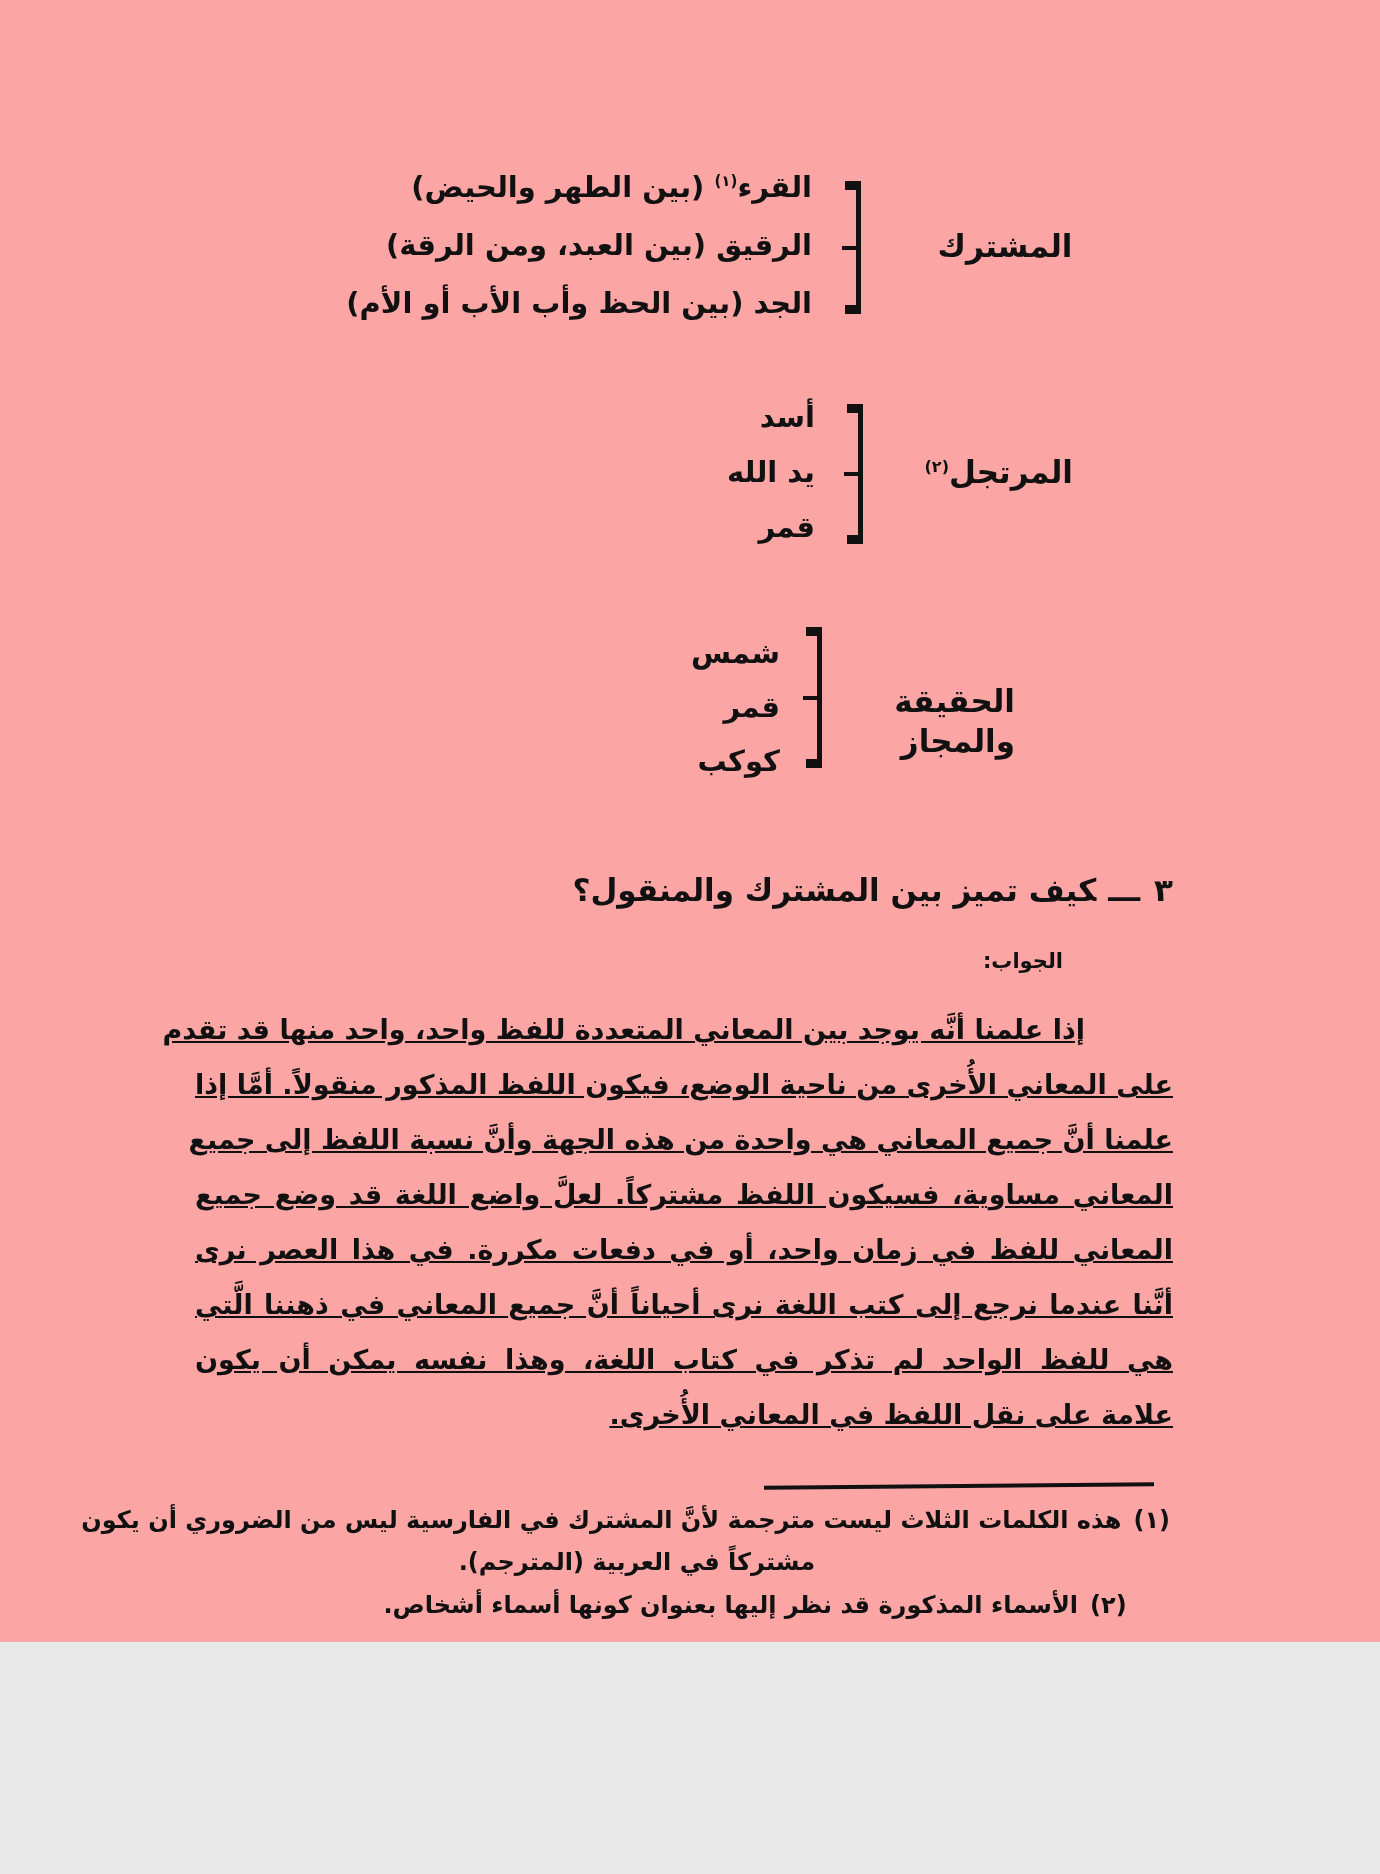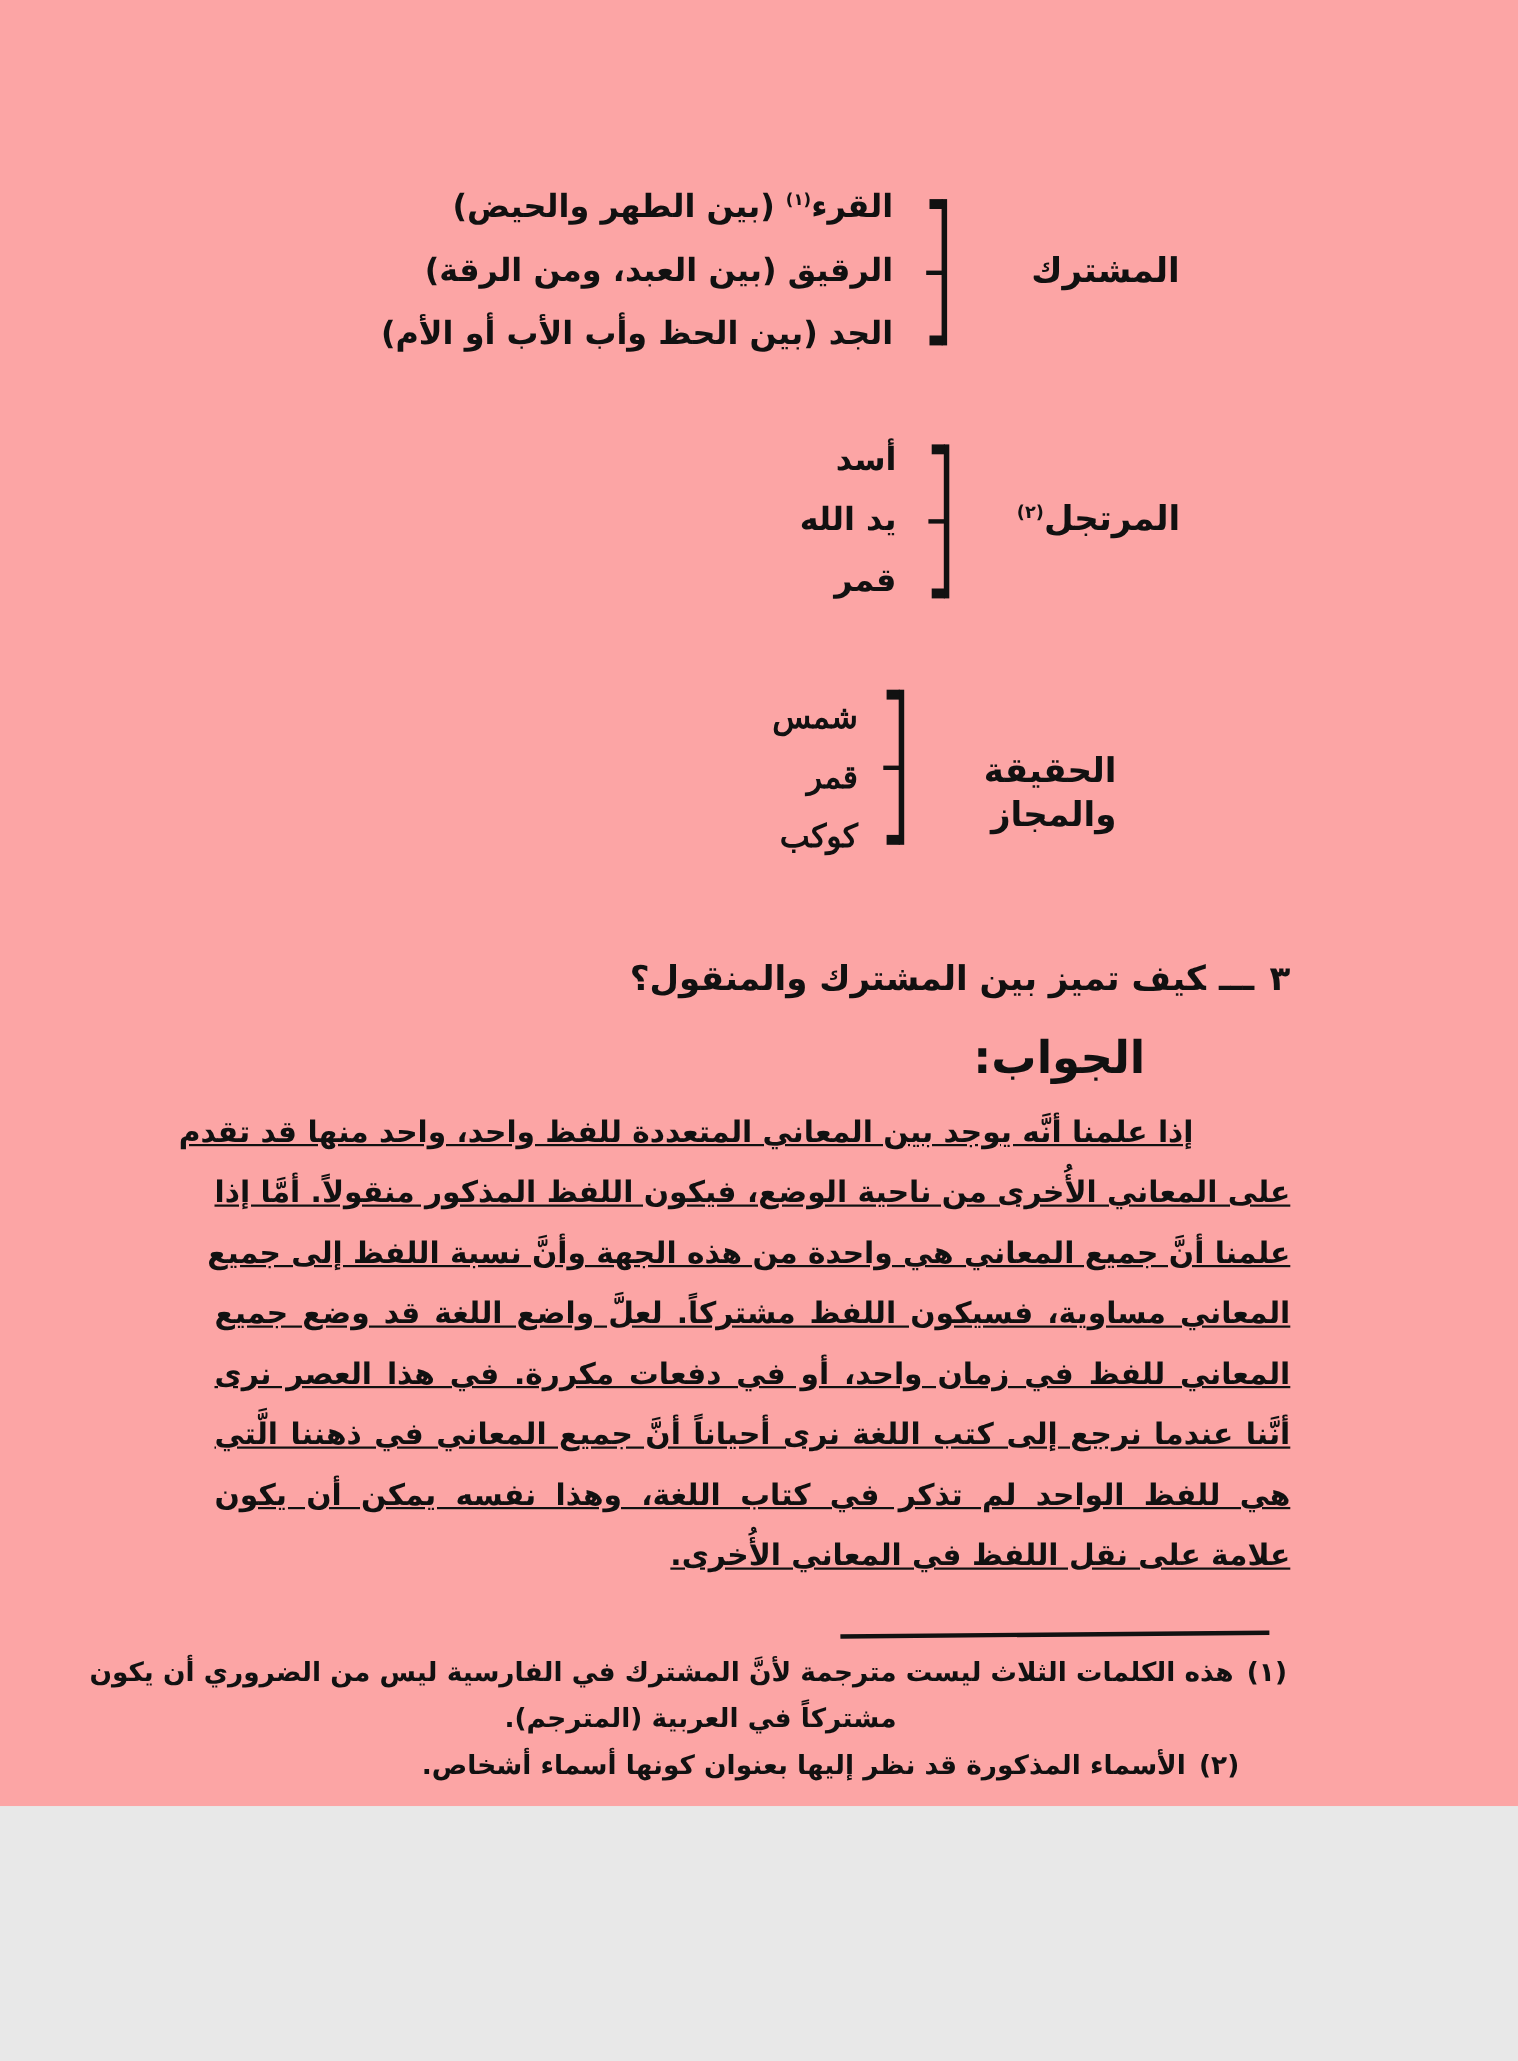--- a/index.html
+++ b/index.html
@@ -12,21 +12,21 @@
     font-family:"DejaVu Sans", sans-serif;
     font-weight:700;
     direction:rtl;
     overflow:hidden;
   }
 
   
   .group-items { position:absolute; text-align:right; font-size:29px; }
   .g1-items { left:132px; top:158px; width:680px; line-height:58px; }
   .g2-items { left:515px; top:390px; width:300px; line-height:55px; }
-  .g3-items { left:480px; top:626px; width:300px; line-height:54px;font-family:Liberation Serif, serif; }
+  .g3-items { left:480px; top:626px; width:300px; line-height:54px; }
   .group-items sup, .glabel sup, .q-line sup {
     font-size:0.52em; vertical-align:super; line-height:0;
   }
 
   .bracket { position:absolute; width:18px; }
   .bracket .bar { position:absolute; right:0; top:0; bottom:0; width:5px; background:#111; }
   .bracket .ts  { position:absolute; right:4px; top:0; width:12px; height:9px; background:#111; }
   .bracket .ms  { position:absolute; right:4px; top:50%; transform:translateY(-50%); width:15px; height:4px; background:#111; }
   .bracket .bs  { position:absolute; right:4px; bottom:0; width:12px; height:9px; background:#111; }
   .b1 { left:843px; top:181px; height:133px; }
@@ -40,21 +40,21 @@
 
   
   .q-line {
     position:absolute; left:195px; top:869px; width:978px;
     text-align:right; font-size:31px; line-height:42px; white-space:nowrap;
   }
   .q-num  { margin-left:14px; }
   .q-dash { margin-left:12px; }
   .a-heading {
     position:absolute; left:863px; top:940px; width:200px;
-    text-align:center; font-size:41px; line-height:42px;
+    text-align:right; font-size:21px; line-height:42px;
   }
 
   .para { position:absolute; left:195px; top:1002px; width:978px; font-size:27px; }
   .pline {
     height:55px; line-height:55px; white-space:nowrap;
     text-align:justify; text-align-last:justify;text-decoration:underline;
   }
   .pline.first { text-indent:88px; }
   .pline.last  { text-align-last:right; }
 

